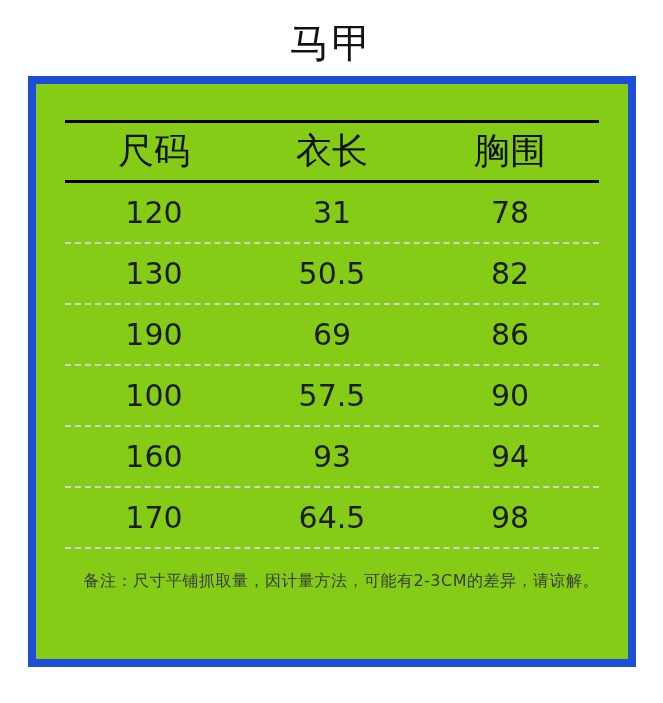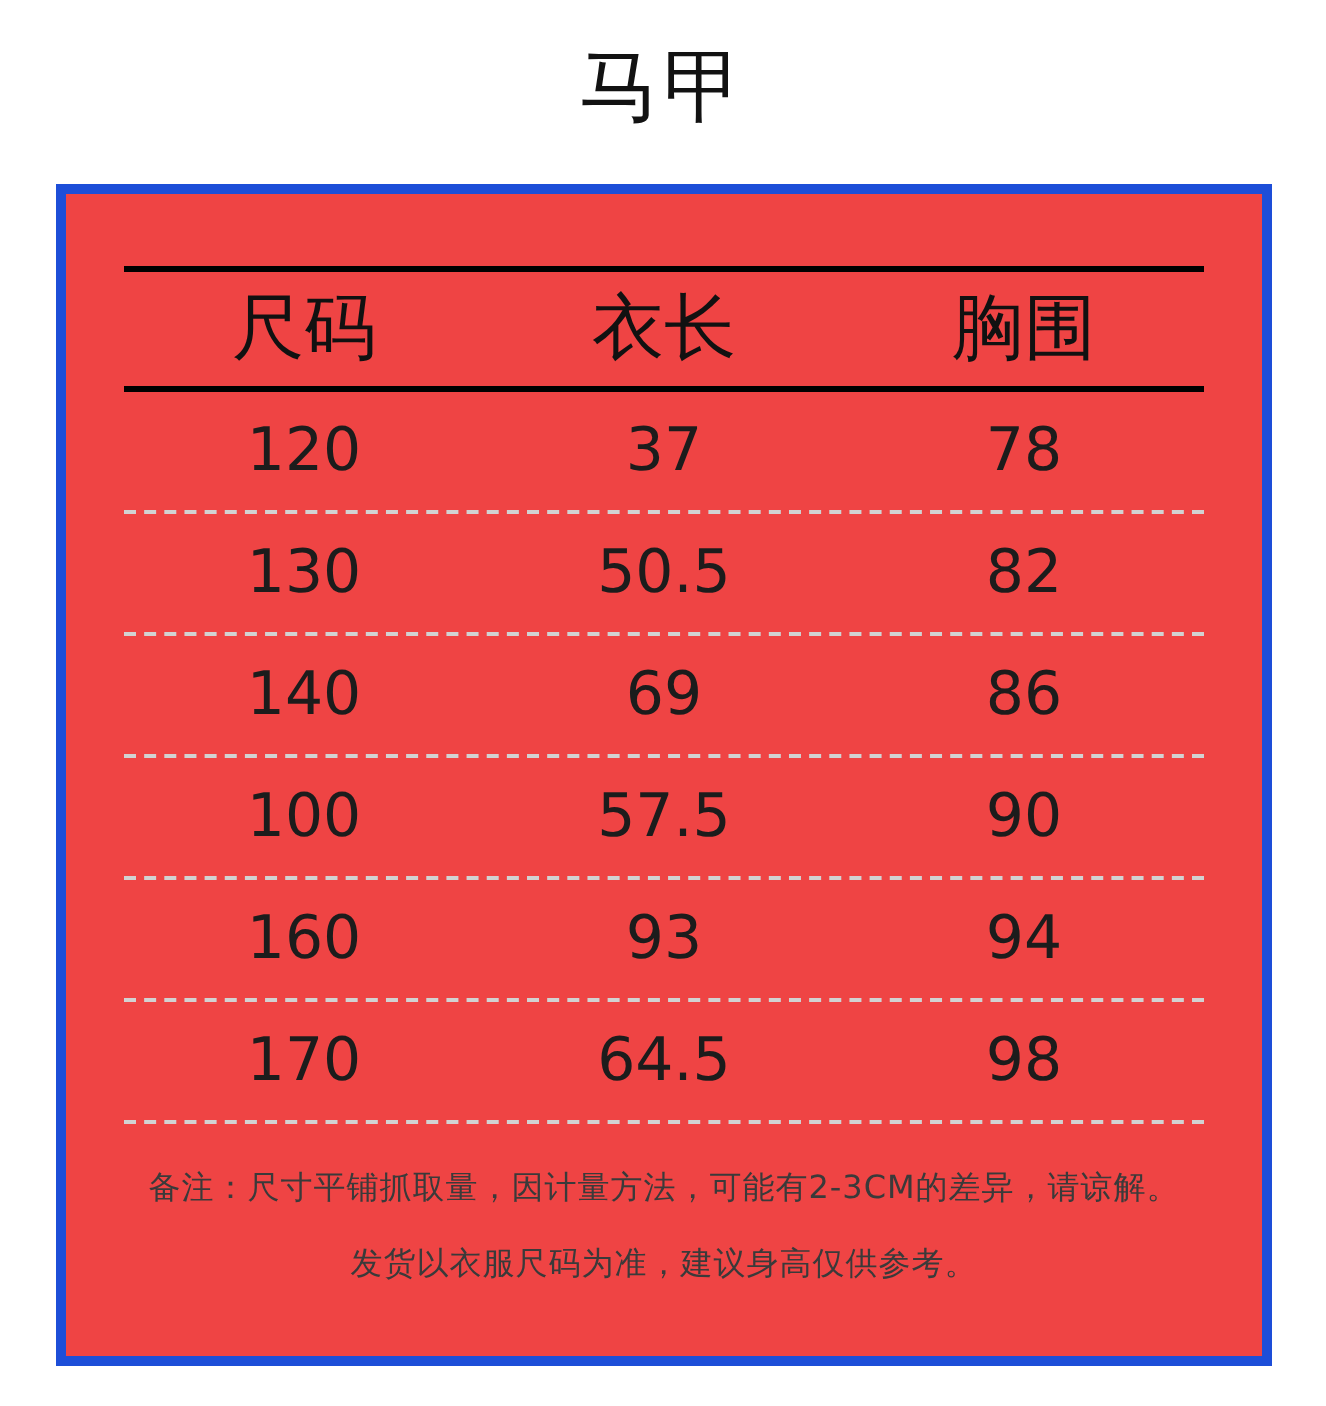--- a/index.html
+++ b/index.html
@@ -17,24 +17,24 @@
     top: 16px; left: 0; width: 663px;
     text-align: center;
     font-size: 40px;
     font-weight: 500;
     letter-spacing: 2px;
     color: #121212;
   }
 
   .card {
     position: absolute;
-    left: 28px; top: 92px;
+    left: 28px; top: 76px;
     width: 608px; height: 591px;
-    border: 5px solid #1d4ed8;
-    background: #ef4444;
+    border: 8px solid #1d4ed8;
+    background: #84cc16;
   }
 
   .table {
     margin: 36px 29px 0 29px;
   }
 
   .header-row {
     display: grid;
     grid-template-columns: 1fr 1fr 1fr;
     align-items: center;
@@ -56,21 +56,21 @@
     border-bottom: 2px dashed #d2d2d2;
   }
   .cell {
     text-align: center;
     font-size: 30px;
     color: #1c1c1c;
   }
 
   .notes {
     margin-top: 13px;
-    text-align: center;
+    text-align: right;
   }
   .note-line {
     height: 38px;
     line-height: 38px;
     font-size: 16px;
     color: #3a3a3a;
     letter-spacing: 0.5px;
   }
 </style>
 </head>
@@ -84,32 +84,32 @@
     <div class="table">
 
       <div class="header-row">
         <div class="header-cell">尺码</div>
         <div class="header-cell">衣长</div>
         <div class="header-cell">胸围</div>
       </div>
 
       <div class="row">
         <div class="cell">120</div>
-        <div class="cell">37</div>
+        <div class="cell">31</div>
         <div class="cell">78</div>
       </div>
 
       <div class="row">
         <div class="cell">130</div>
         <div class="cell">50.5</div>
         <div class="cell">82</div>
       </div>
 
       <div class="row">
-        <div class="cell">140</div>
+        <div class="cell">190</div>
         <div class="cell">69</div>
         <div class="cell">86</div>
       </div>
 
       <div class="row">
         <div class="cell">100</div>
         <div class="cell">57.5</div>
         <div class="cell">90</div>
       </div>
 
@@ -120,19 +120,18 @@
       </div>
 
       <div class="row">
         <div class="cell">170</div>
         <div class="cell">64.5</div>
         <div class="cell">98</div>
       </div>
 
       <div class="notes">
         <div class="note-line">备注：尺寸平铺抓取量，因计量方法，可能有2-3CM的差异，请谅解。</div>
-        <div class="note-line">发货以衣服尺码为准，建议身高仅供参考。</div>
       </div>
 
     </div>
   </div>
 
 </div>
 
 </body></html>

